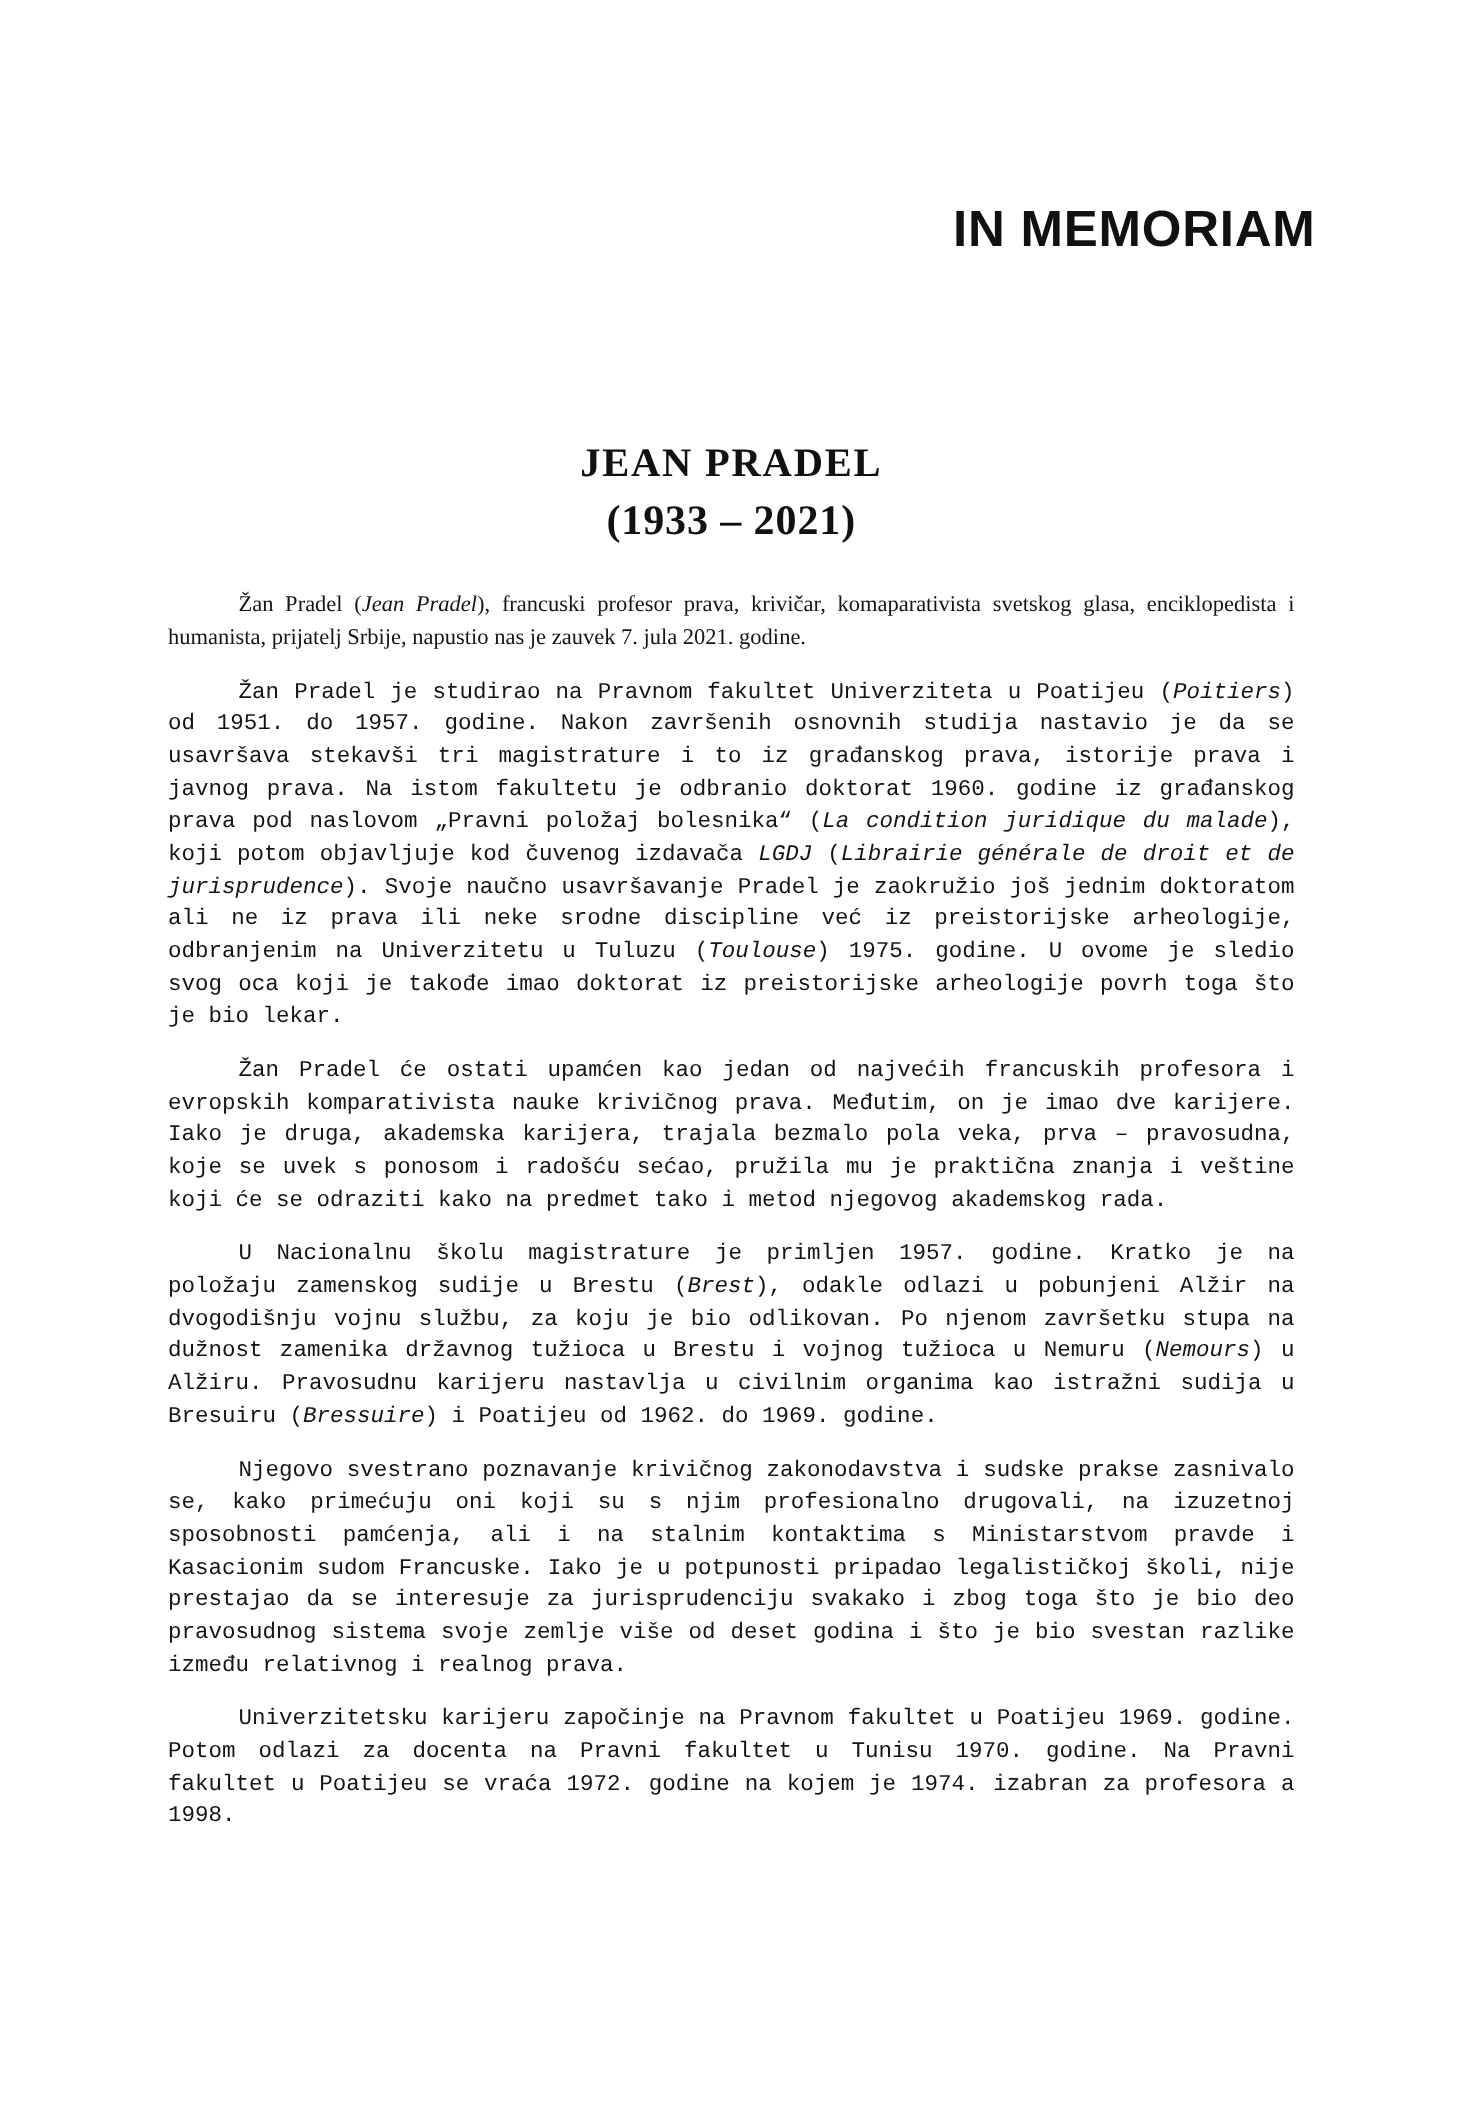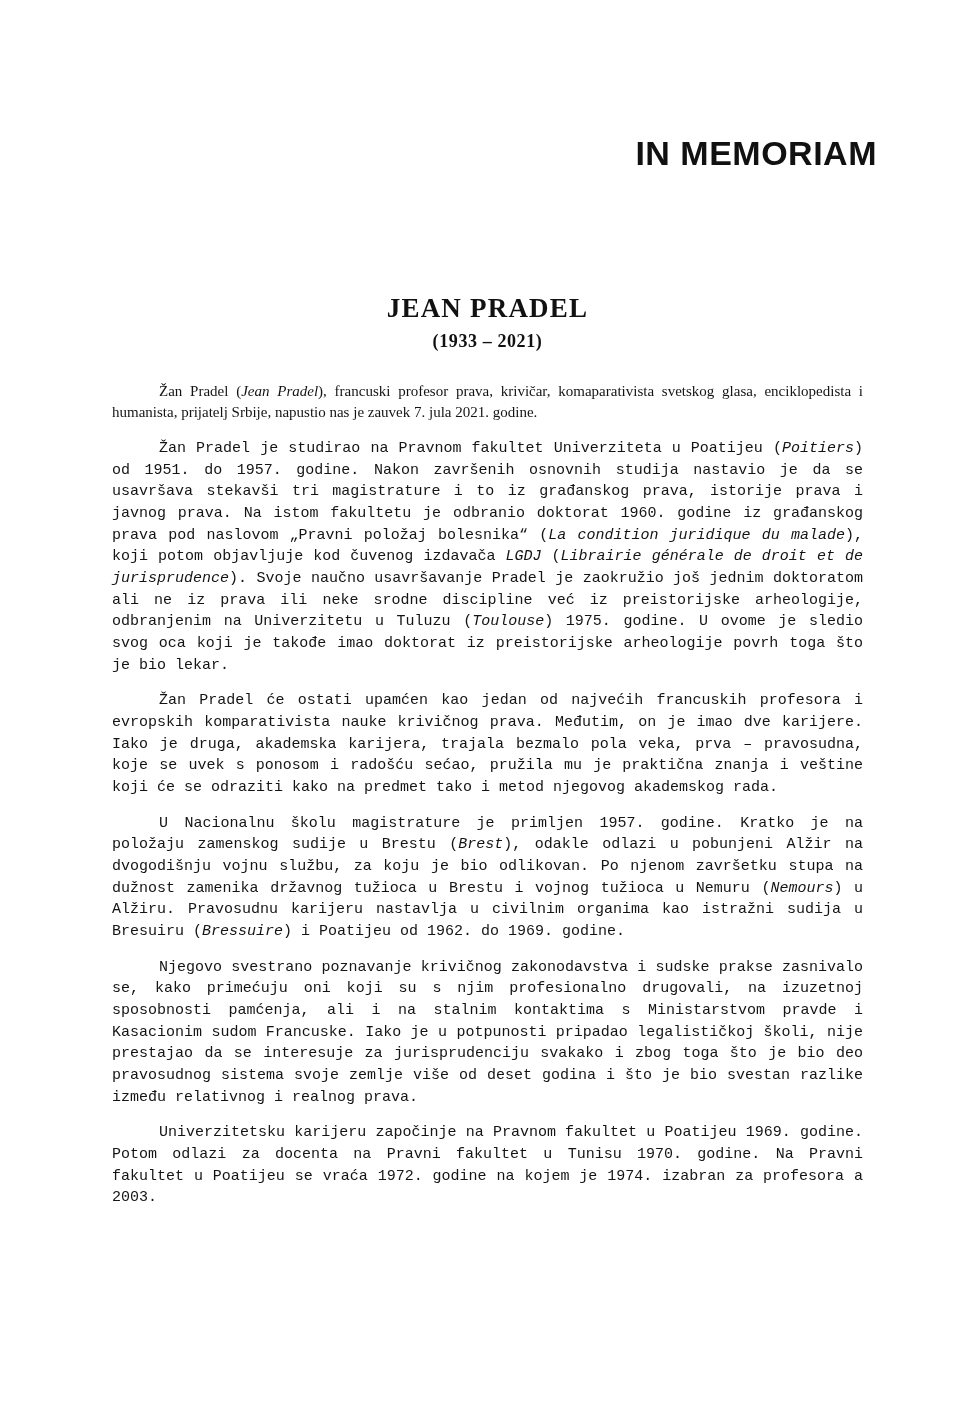--- a/index.html
+++ b/index.html
@@ -41,21 +41,21 @@
     font-family: "Liberation Serif", serif;
     font-weight: bold;
     font-size: 27px;
     letter-spacing: 1.2px;
     line-height: 1.28;
     color: #111111;
   }
   .doc-subtitle {
     font-family: "Liberation Serif", serif;
     font-weight: bold;
-    font-size: 18px;
+    font-size: 28px;
     letter-spacing: 0.6px;
     line-height: 1.28;
     color: #111111;
     margin-top: 4px;
   }
   .body-text {
     margin-top: 28px;
   }
   .body-text p {
     margin: 14px;
@@ -90,16 +90,16 @@
     <p>Žan Pradel (<i>Jean Pradel</i>), francuski profesor prava, krivičar, komaparativista svetskog glasa, enciklopedista i humanista, prijatelj Srbije, napustio nas je zauvek 7. jula 2021. godine.</p>
 
     <p>Žan Pradel je studirao na Pravnom fakultet Univerziteta u Poatijeu (<i>Poitiers</i>) od 1951. do 1957. godine. Nakon završenih osnovnih studija nastavio je da se usavršava stekavši tri magistrature i to iz građanskog prava, istorije prava i javnog prava. Na istom fakultetu je odbranio doktorat 1960. godine iz građanskog prava pod naslovom „Pravni položaj bolesnika“ (<i>La condition juridique du malade</i>), koji potom objavljuje kod čuvenog izdavača <i>LGDJ</i> (<i>Librairie générale de droit et de jurisprudence</i>). Svoje naučno usavršavanje Pradel je zaokružio još jednim doktoratom ali ne iz prava ili neke srodne discipline već iz preistorijske arheologije, odbranjenim na Univerzitetu u Tuluzu (<i>Toulouse</i>) 1975. godine. U ovome je sledio svog oca koji je takođe imao doktorat iz preistorijske arheologije povrh toga što je bio lekar.</p>
 
     <p>Žan Pradel će ostati upamćen kao jedan od najvećih francuskih profesora i evropskih komparativista nauke krivičnog prava. Međutim, on je imao dve karijere. Iako je druga, akademska karijera, trajala bezmalo pola veka, prva – pravosudna, koje se uvek s ponosom i radošću sećao, pružila mu je praktična znanja i veštine koji će se odraziti kako na predmet tako i metod njegovog akademskog rada.</p>
 
     <p>U Nacionalnu školu magistrature je primljen 1957. godine. Kratko je na položaju zamenskog sudije u Brestu (<i>Brest</i>), odakle odlazi u pobunjeni Alžir na dvogodišnju vojnu službu, za koju je bio odlikovan. Po njenom završetku stupa na dužnost zamenika državnog tužioca u Brestu i vojnog tužioca u Nemuru (<i>Nemours</i>) u Alžiru. Pravosudnu karijeru nastavlja u civilnim organima kao istražni sudija u Bresuiru (<i>Bressuire</i>) i Poatijeu od 1962. do 1969. godine.</p>
 
     <p>Njegovo svestrano poznavanje krivičnog zakonodavstva i sudske prakse zasnivalo se, kako primećuju oni koji su s njim profesionalno drugovali, na izuzetnoj sposobnosti pamćenja, ali i na stalnim kontaktima s Ministarstvom pravde i Kasacionim sudom Francuske. Iako je u potpunosti pripadao legalističkoj školi, nije prestajao da se interesuje za jurisprudenciju svakako i zbog toga što je bio deo pravosudnog sistema svoje zemlje više od deset godina i što je bio svestan razlike između relativnog i realnog prava.</p>
 
-    <p>Univerzitetsku karijeru započinje na Pravnom fakultet u Poatijeu 1969. godine. Potom odlazi za docenta na Pravni fakultet u Tunisu 1970. godine. Na Pravni fakultet u Poatijeu se vraća 1972. godine na kojem je 1974. izabran za profesora a 2003.</p>
+    <p>Univerzitetsku karijeru započinje na Pravnom fakultet u Poatijeu 1969. godine. Potom odlazi za docenta na Pravni fakultet u Tunisu 1970. godine. Na Pravni fakultet u Poatijeu se vraća 1972. godine na kojem je 1974. izabran za profesora a 1998.</p>
   </div>
 
 </div>
 
 </body></html>

